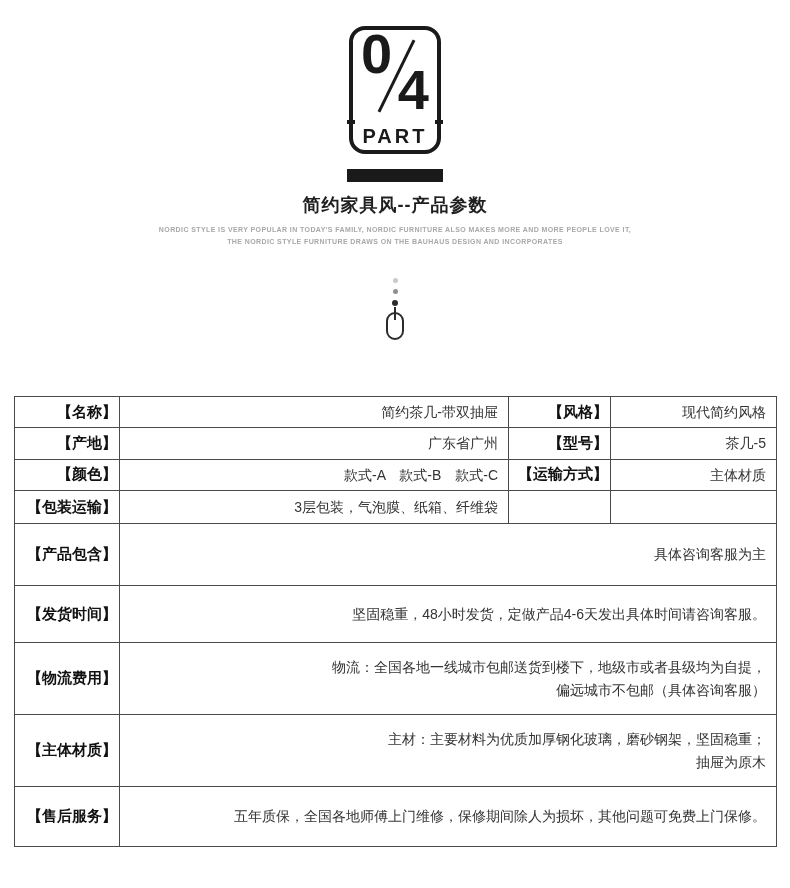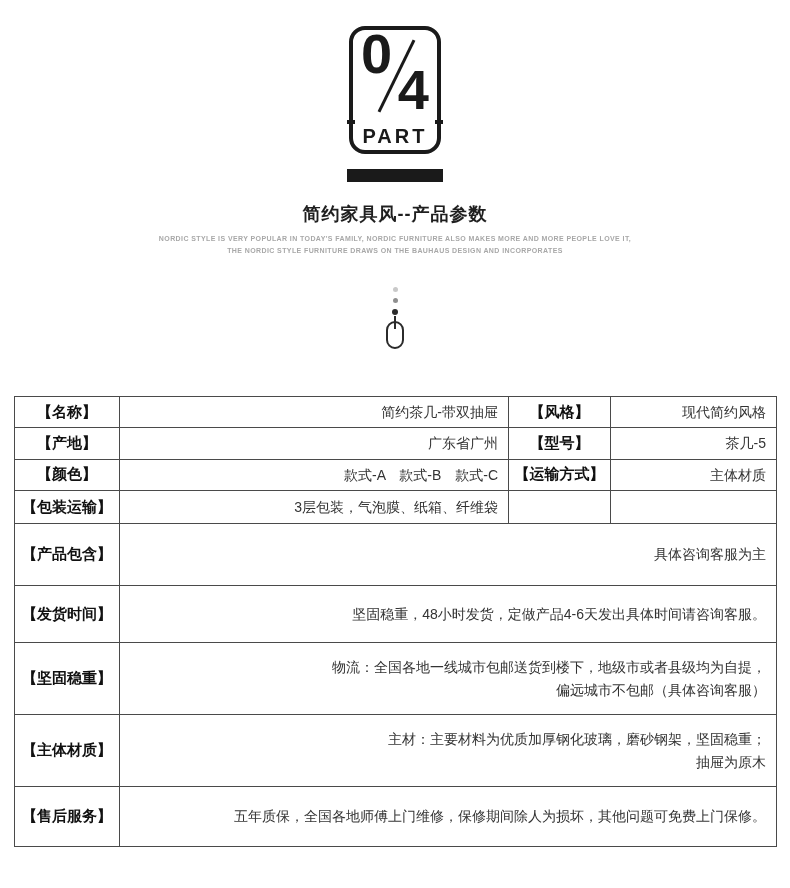--- a/index.html
+++ b/index.html
@@ -12,36 +12,36 @@
   .logo-frame { position:relative; width:92px; height:128px; border:4px solid #1a1a1a; border-radius:16px; background:#fff; }
   .digit-top { position:absolute; left:8px; top:-10px; font-size:56px; font-weight:600; color:#1a1a1a; line-height:1.2; }
   .digit-bottom { position:absolute; right:8px; top:26px; font-size:56px; font-weight:600; color:#1a1a1a; line-height:1.2; }
   .slash { position:absolute; left:42px; top:6px; width:3px; height:80px; background:#1a1a1a; transform:rotate(26deg); }
   .part-label { position:absolute; bottom:2px; left:0; width:100%; text-align:center; font-size:20px; font-weight:600; letter-spacing:3px; color:#1a1a1a; }
   .notch { position:absolute; width:8px; height:4px; background:#1a1a1a; top:90px; }
   .notch.left { left:-6px; } .notch.right { right:-6px; }
 
   
   .bar { width:96px; height:13px; background:#1a1a1a; margin:15px auto 0; }
-  .section-title { margin-top:20px; text-align:center; font-size:18px; font-weight:bold; color:#1f1f1f; letter-spacing:1px; }
+  .section-title { margin-top:11px; text-align:center; font-size:18px; font-weight:bold; color:#1f1f1f; letter-spacing:1px; }
   .subtitle { margin-top:7px; text-align:center; font-size:7px; font-weight:bold; color:#a8a8a8; line-height:1.7; letter-spacing:0.4px; }
 
   
   .dots { margin-top:30px; display:flex; flex-direction:column; align-items:center; gap:6px; }
   .dot { border-radius:50%; }
   .dot1 { width:5px; height:5px; background:#c9c9c9; }
   .dot2 { width:5px; height:5px; background:#8f8f8f; }
   .dot3 { width:6px; height:6px; background:#2b2b2b; }
   .mouse { position:relative; width:18px; height:28px; border:2px solid #2b2b2b; border-radius:9px; margin:6px auto 0; background:#fff; }
   .mouse-wheel { position:absolute; left:50%; top:-7px; width:2px; height:13px; background:#2b2b2b; transform:translateX(-50%); }
 
   
   .spec { position:absolute; left:14px; top:396px; width:762px; border-collapse:collapse; table-layout:fixed; }
   .spec td { border:1px solid #4a4a4a; vertical-align:middle; overflow:hidden; }
-  .lbl { font-size:15px; font-weight:bold; color:#111; text-align:center; padding:0 2px; }
+  .lbl { font-size:15px; font-weight:bold; color:#111; text-align:right; padding:0 2px; }
   .val { font-size:14px; color:#333; padding:4px 10px 4px 12px; line-height:1.6; text-align:right; }
   .r30 { height:30px; } .r33 { height:33px; } .r62 { height:62px; }
   .r57 { height:57px; } .r72 { height:72px; } .r60 { height:60px; }
 </style>
 </head>
 <body>
 
 <div class="page">
 
   <div class="logo-wrap">
@@ -106,21 +106,21 @@
       </tr>
       <tr class="r62">
         <td class="lbl">【产品包含】</td>
         <td class="val" colspan="3">具体咨询客服为主</td>
       </tr>
       <tr class="r57">
         <td class="lbl">【发货时间】</td>
         <td class="val" colspan="3">坚固稳重，48小时发货，定做产品4-6天发出具体时间请咨询客服。</td>
       </tr>
       <tr class="r72">
-        <td class="lbl">【坚固稳重】</td>
+        <td class="lbl">【物流费用】</td>
         <td class="val" colspan="3">
           <div>物流：全国各地一线城市包邮送货到楼下，地级市或者县级均为自提，</div>
           <div>偏远城市不包邮（具体咨询客服）</div>
         </td>
       </tr>
       <tr class="r72">
         <td class="lbl">【主体材质】</td>
         <td class="val" colspan="3">
           <div>主材：主要材料为优质加厚钢化玻璃，磨砂钢架，坚固稳重；</div>
           <div>抽屉为原木</div>

